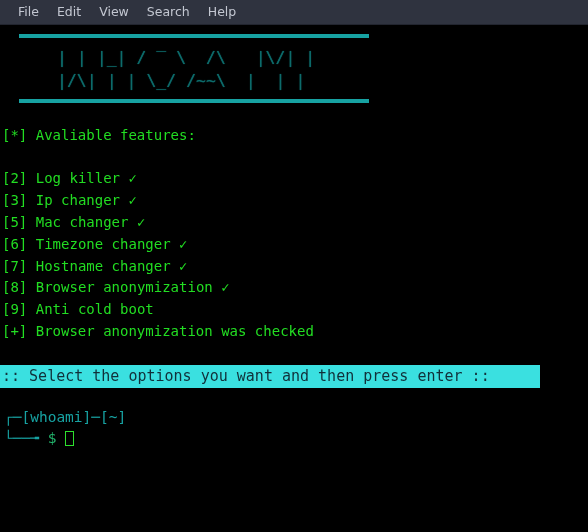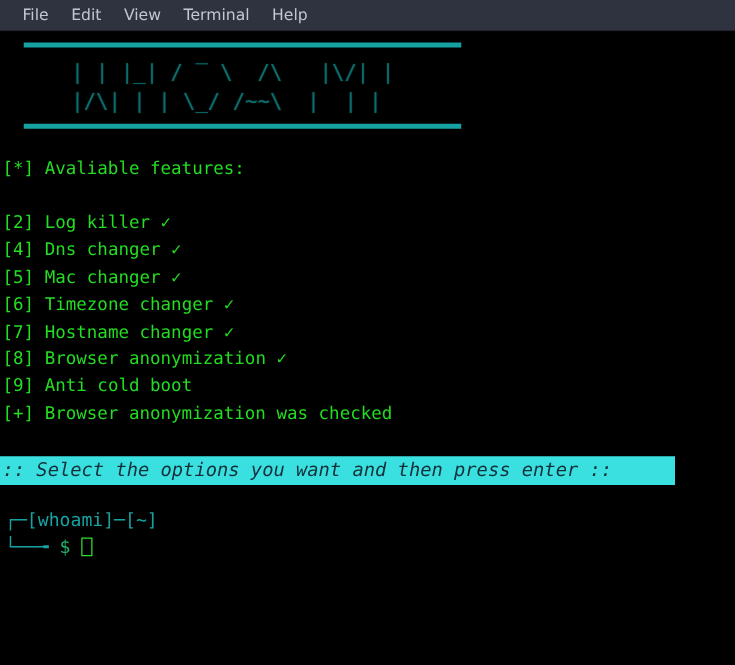--- a/index.html
+++ b/index.html
@@ -78,21 +78,20 @@
   .selectbar {
     background: #3ae0e0;
     color: #11303a;
     font-size: 15px;
     line-height: 23px;
     height: 23px;
     white-space: pre;
     width: 540px;
     padding-left: 2px;
     box-sizing: border-box;
-    font-style: italic;
   }
 
   .prompt-wrap {
     margin-top: 19px;
     padding-left: 4px;
   }
   .prompt-line {
     color: #17a2a2;
     font-size: 14.5px;
     line-height: 21px;
@@ -109,39 +108,39 @@
     box-sizing: border-box;
   }
 </style>
 </head>
 <body>
 
 <div class="menubar">
   <div class="menu-item">File</div>
   <div class="menu-item">Edit</div>
   <div class="menu-item">View</div>
-  <div class="menu-item">Terminal</div>
+  <div class="menu-item">Search</div>
   <div class="menu-item">Help</div>
 </div>
 
 <div class="term">
 
   <div class="rule rule-top"></div>
 
   <div class="banner"><span>| | |_| / ‾ \  /\   |\/| |</span>
 <span>|/\| | | \_/ /~~\  |  | |</span></div>
 
   <div class="rule rule-bottom"></div>
 
   <div class="blank"></div>
   <div class="line">[*] Avaliable features:</div>
   <div class="blank"></div>
 
   <div class="line"><span>[2]</span> <span>Log killer</span> <span class="check">✓</span></div>
-  <div class="line"><span>[4]</span> <span>Dns changer</span> <span class="check">✓</span></div>
+  <div class="line"><span>[3]</span> <span>Ip changer</span> <span class="check">✓</span></div>
   <div class="line"><span>[5]</span> <span>Mac changer</span> <span class="check">✓</span></div>
   <div class="line"><span>[6]</span> <span>Timezone changer</span> <span class="check">✓</span></div>
   <div class="line"><span>[7]</span> <span>Hostname changer</span> <span class="check">✓</span></div>
   <div class="line"><span>[8]</span> <span>Browser anonymization</span> <span class="check">✓</span></div>
   <div class="line"><span>[9]</span> <span>Anti cold boot</span><span class="check"></span></div>
 
   <div class="line">[+] Browser anonymization was checked</div>
 
   <div class="blank"></div>
 

